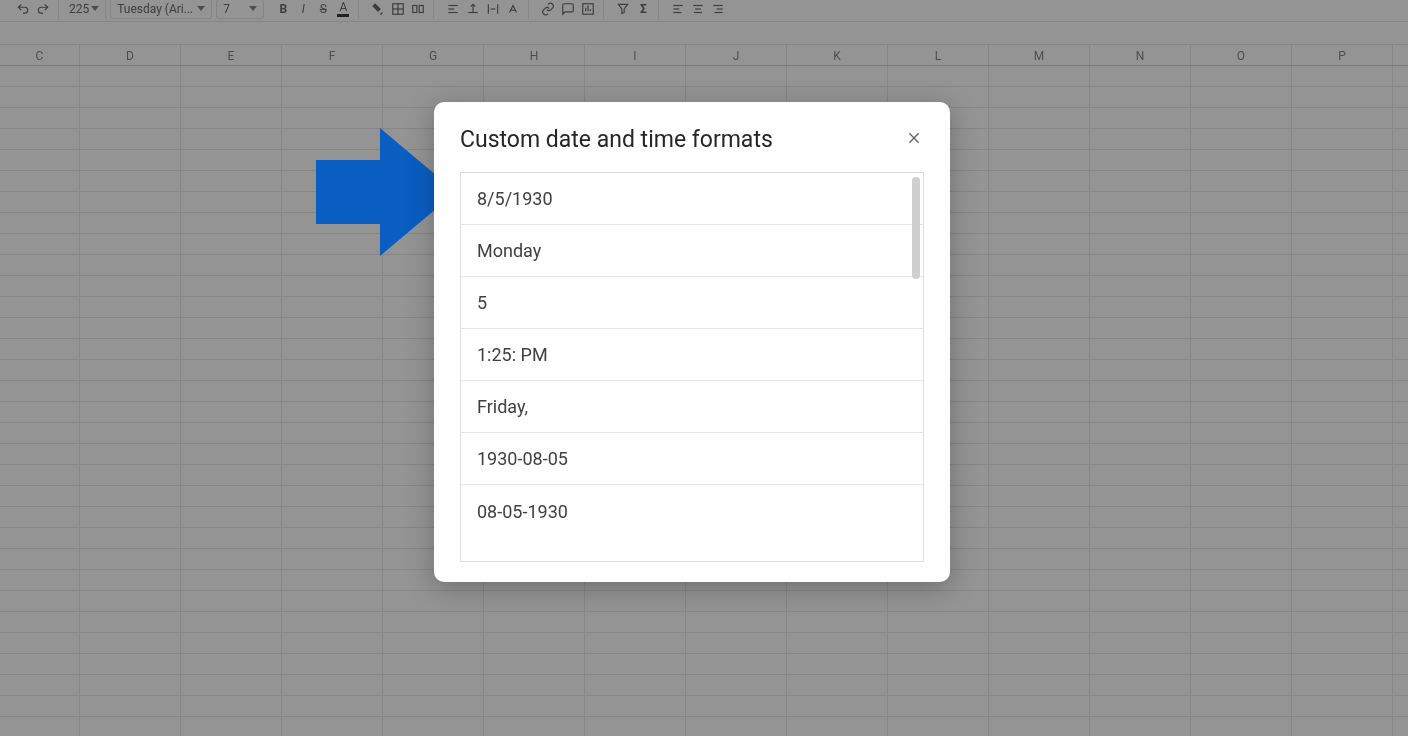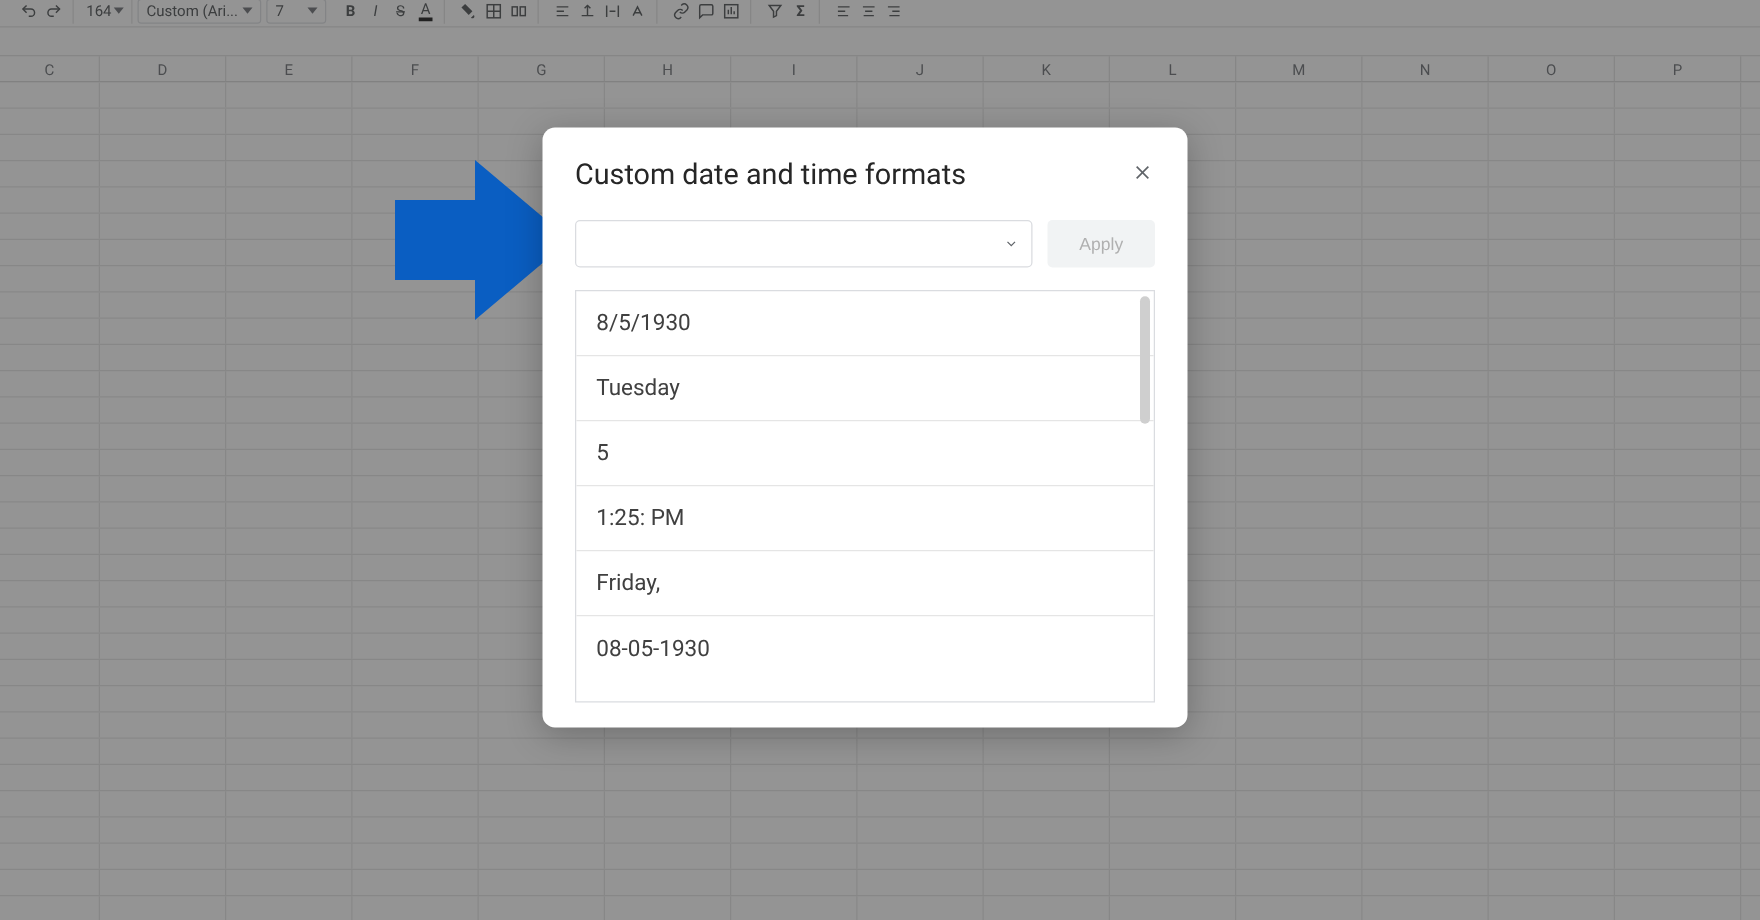--- a/index.html
+++ b/index.html
@@ -108,25 +108,25 @@
         </svg>
     </span>
     <span class="tb-icon">
       <svg width="14" height="14" viewBox="0 0 24 24" fill="none" stroke="#3c4043" stroke-width="2">
           <path d="M15 14l5-5-5-5"></path>
           <path d="M20 9H9a5 5 0 0 0 0 10h3"></path>
         </svg>
     </span>
   </div>
   <div class="tb-group">
-    <span class="tb-text">164</span>
+    <span class="tb-text">225</span>
     <span class="caret-down"></span>
   </div>
   <div class="tb-drop">
-    <span>Custom (Ari...</span>
+    <span>Tuesday (Ari...</span>
     <span class="caret-down"></span>
   </div>
   <div class="tb-drop" style="width:48px;justify-content:space-between;">
     <span>7</span>
     <span class="caret-down"></span>
   </div>
   <div class="tb-group">
     <span class="tb-icon">
         <b>B</b>
       </span>
@@ -790,34 +790,25 @@
 <div class="dialog">
   <div class="dialog-header">
     <div class="dialog-title">Custom date and time formats</div>
     <button class="close-btn">
       <svg width="16" height="16" viewBox="0 0 24 24">
         <line x1="5" y1="5" x2="19" y2="19" stroke="#5f6368" stroke-width="2"></line>
         <line x1="19" y1="5" x2="5" y2="19" stroke="#5f6368" stroke-width="2"></line>
       </svg>
     </button>
   </div>
-  <div class="input-row">
-    <div class="format-input">
-      <span class="chev">
-        <svg width="12" height="12" viewBox="0 0 24 24">
-            <path d="M6 9l6 6 6-6" fill="none" stroke="#5f6368" stroke-width="2"></path>
-          </svg>
-      </span>
-    </div>
-    <button class="apply-btn">Apply</button>
-  </div>
   <div class="list-container">
     <div class="scroll-area">
       <div class="format-item">8/5/1930</div>
-      <div class="format-item">Tuesday</div>
+      <div class="format-item">Monday</div>
       <div class="format-item">5</div>
       <div class="format-item">1:25: PM</div>
       <div class="format-item">Friday,</div>
+      <div class="format-item">1930-08-05</div>
       <div class="format-item" style="border-bottom:none;">08-05-1930</div>
     </div>
     <div class="scrollbar-track"></div>
   </div>
 </div>
 
 </body></html>

